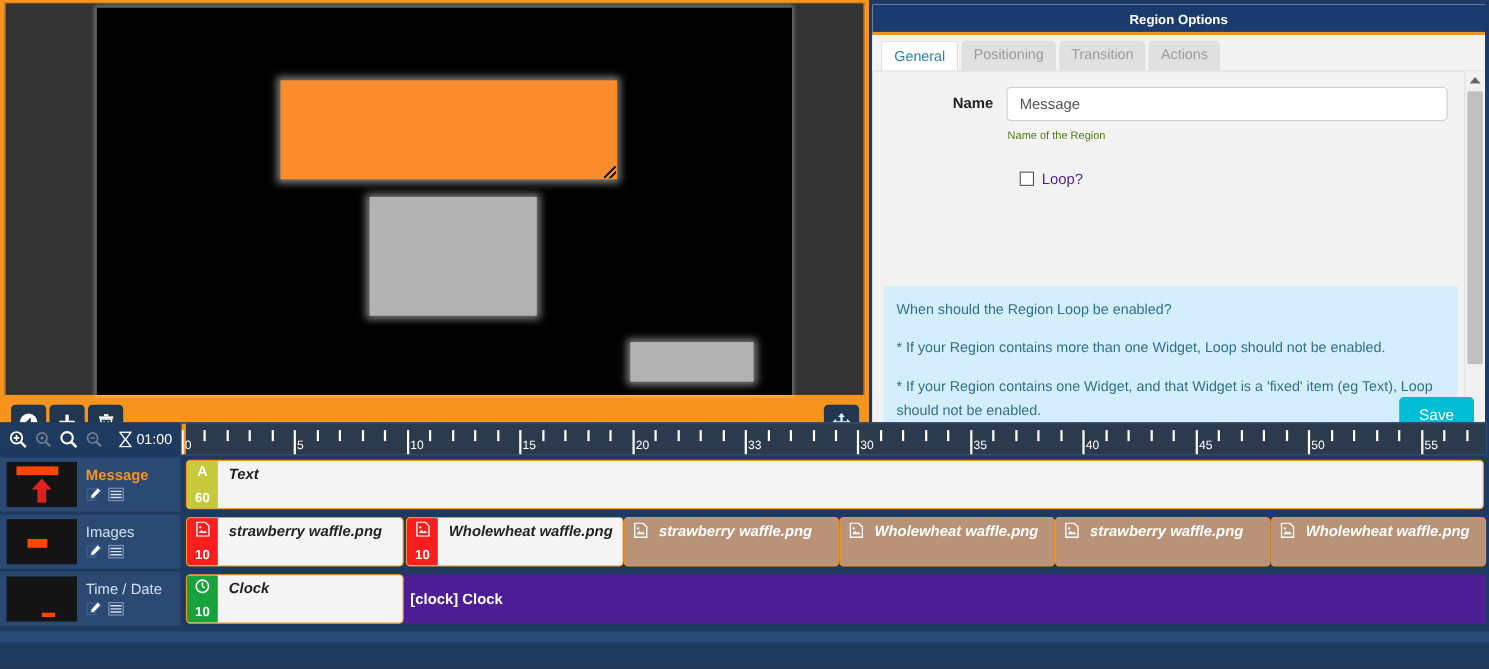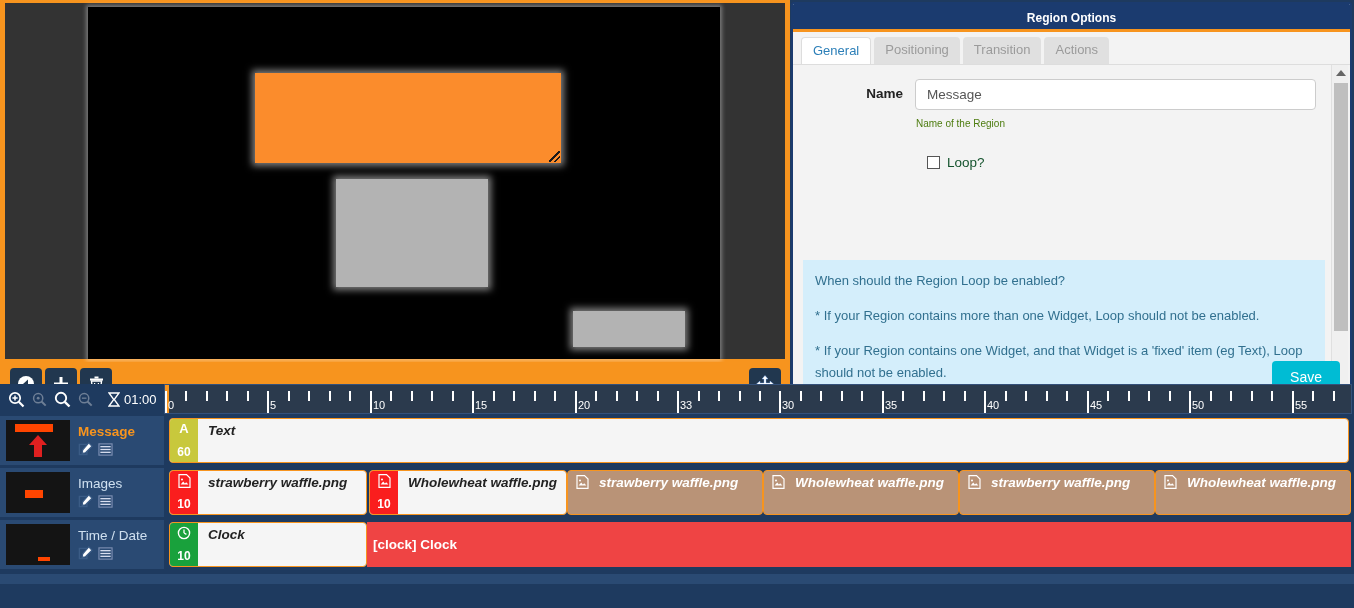--- a/index.html
+++ b/index.html
@@ -85,21 +85,21 @@
     font-size: 13.5px; color: #555; font-family: "Liberation Sans", sans-serif;
   }
   .help-text { font-size: 10px; color: #4d7c0f; padding: 8px 0 0 1px; }
 
   .check-row { display: flex; align-items: center; padding-top: 24px; }
   .check-offset { margin-left: 124px; }
   .cbx {
     width: 13px; height: 13px; border: 1px solid #555; background: #fff;
     margin-right: 7px; display: inline-block;
   }
-  .check-label { font-size: 13.5px; color: #14532d; }
+  .check-label { font-size: 13.5px; color: #4c1d95; }
 
   #alert-box {
     position: absolute; left: 10px; right: 25px; top: 228px; height: 130px;
     background: #d4eefb; color: #31708f;
     font-size: 13px; line-height: 22px; padding: 10px 12px; overflow: hidden;
   }
   #alert-box p { margin-bottom: 13px; }
 
   #panel-scrollbar {
     position: absolute; right: 2px; top: 33px; width: 17px; bottom: 0;
@@ -185,21 +185,21 @@
   .widget .badge .bico { font-size: 13px; line-height: 14px; }
   .widget .wlabel {
     padding: 4px 0 0 10px; font-size: 13.5px; font-style: italic; font-weight: bold;
     color: #222;
   }
   .widget.ghost { background: #b99377; border-color: #f7941e; }
   .widget.ghost .wlabel { color: #ffffff; }
   .widget.ghost .gico { padding: 4px 0 0 8px; color: #fff; font-size: 13px; }
   .strip {
     position: absolute; top: 2px; height: 45px;
-    background: #ef4444; color: #ffffff;
+    background: #4c1d95; color: #ffffff;
     font-size: 13.5px; font-weight: bold; display: flex; align-items: center;
     padding-left: 6px;
   }
   #tl-bottom {
     position: absolute; left: 0; bottom: 0; width: 1354px; height: 10px;
     background: #2a4a73;
   }
 </style>
 </head>
 <body>

